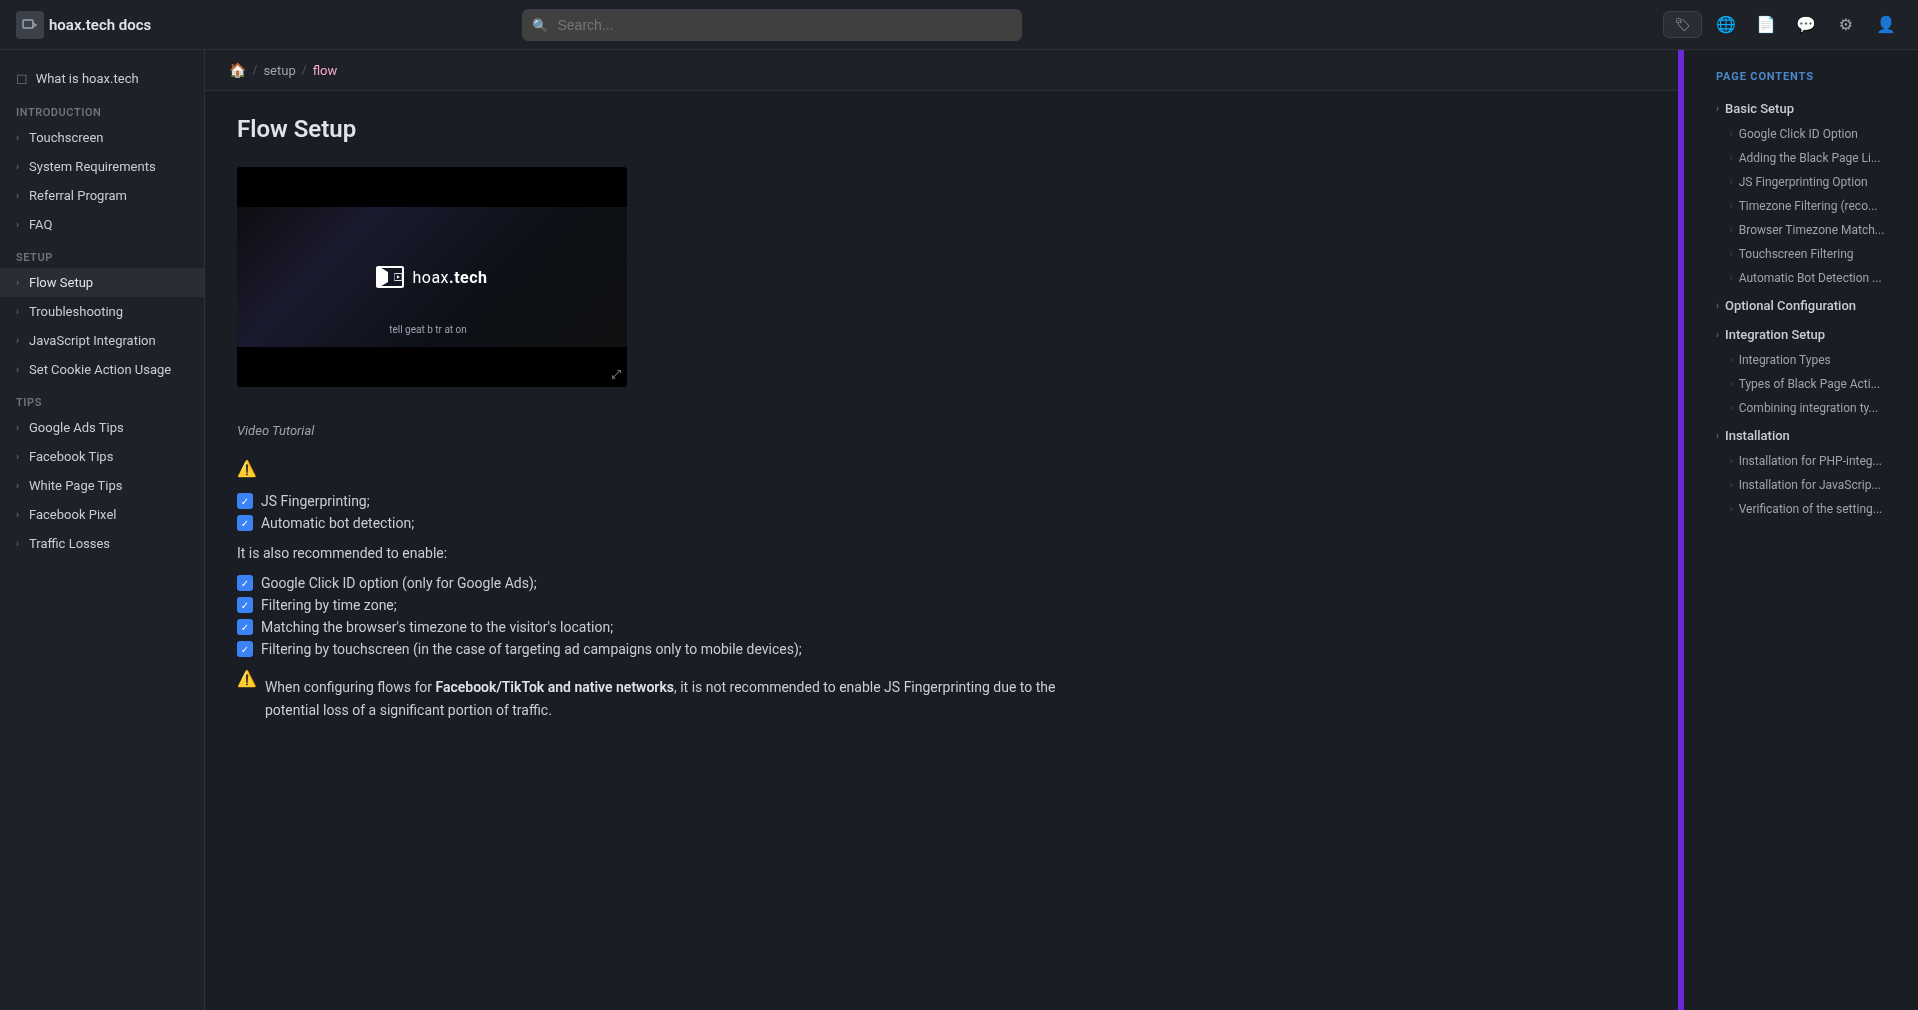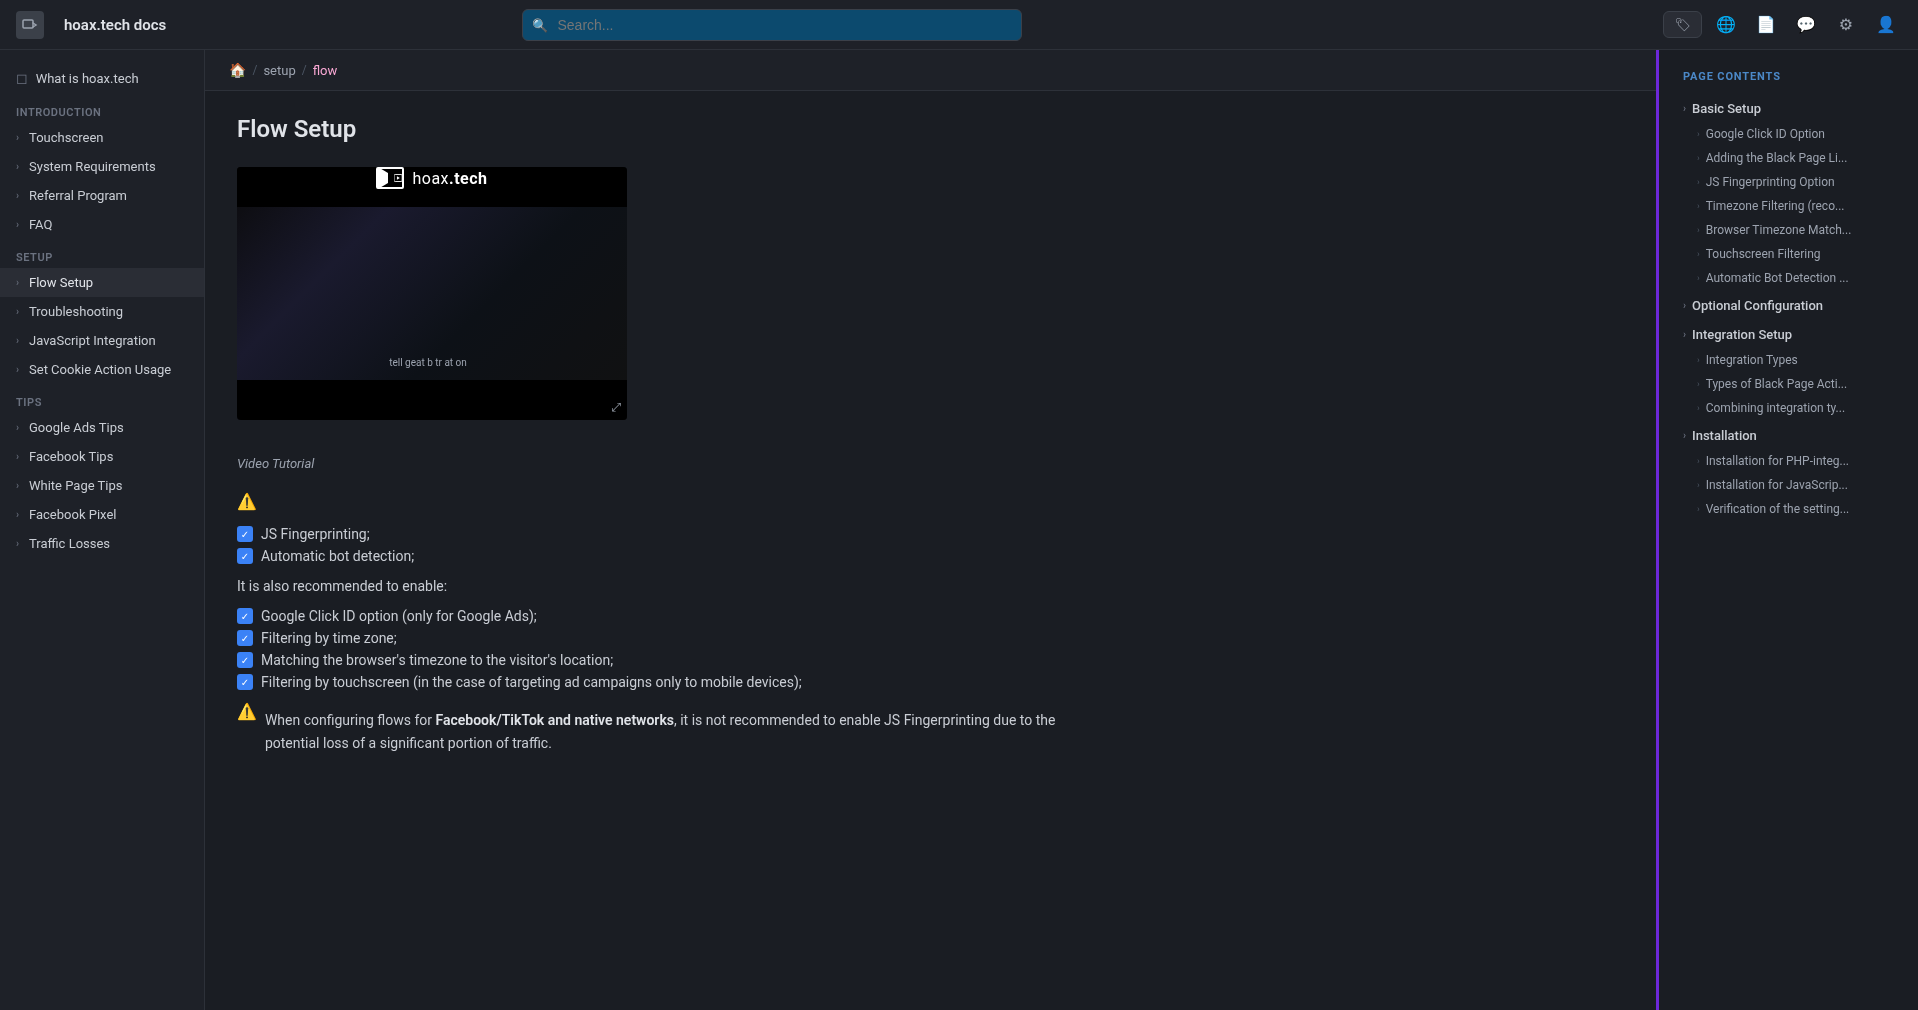--- a/index.html
+++ b/index.html
@@ -22,21 +22,21 @@
       align-items: center;
       padding: 0 16px;
       gap: 12px;
       border-bottom: 1px solid #2d3139;
       flex-shrink: 0;
       z-index: 100;
     }
     .logo-area {
       display: flex;
       align-items: center;
-      gap: 20px;
+      gap: 5px;
       color: #e0e3e8;
       font-weight: 600;
       font-size: 15px;
       min-width: 180px;
     }
     .logo-icon {
       width: 28px;
       height: 28px;
       background: #3b4049;
       border-radius: 4px;
@@ -46,21 +46,21 @@
       font-size: 12px;
     }
     .search-bar {
       flex: 1;
       max-width: 500px;
       margin: 0 auto;
       position: relative;
     }
     .search-bar input {
       width: 100%;
-      background: #0c4a6e;
+      background: #404040;
       border: 1px solid #3b4049;
       border-radius: 6px;
       padding: 7px 12px 7px 34px;
       color: #9ca3af;
       font-size: 14px;
       outline: none;
     }
     .search-icon-wrap {
       position: absolute;
       left: 10px;
@@ -193,24 +193,24 @@
     .video-container {
       width: 390px;
       background: #000;
       border-radius: 4px;
       overflow: hidden;
       margin-bottom: 8px;
       position: relative;
     }
     .video-placeholder {
       width: 390px;
-      height: 253px;
+      height: 220px;
       background: linear-gradient(135deg, #0a0a0a 0%, #1a1a2e 30%, #0d1117 60%, #111 100%);
       display: flex;
-      align-items: flex-start;
+      align-items: center;
       justify-content: center;
       position: relative;
       overflow: hidden;
     }
     .video-overlay-top, .video-overlay-bottom {
       position: absolute;
       left: 0; right: 0;
       height: 40px;
       background: #000;
     }
@@ -294,26 +294,26 @@
     .content-text {
       font-size: 14px;
       color: #c9cdd4;
       line-height: 1.6;
       margin: 8px 0;
     }
     .content-text strong { color: #e0e3e8; font-weight: 600; }
 
     
     .right-sidebar {
-      width: 262px;
+      width: 240px;
       flex-shrink: 0;
       background: #1a1d23;
-      border-left: 3px solid #6d28d9;
+      border-left: 6px solid #6d28d9;
       overflow-y: auto;
-      padding: 20px 8px;
+      padding: 20px 16px;
     }
     .toc-label {
       font-size: 11px;
       font-weight: 700;
       color: #4b88c7;
       text-transform: uppercase;
       letter-spacing: 0.08em;
       padding: 0 16px 12px;
     }
     .toc-section {

